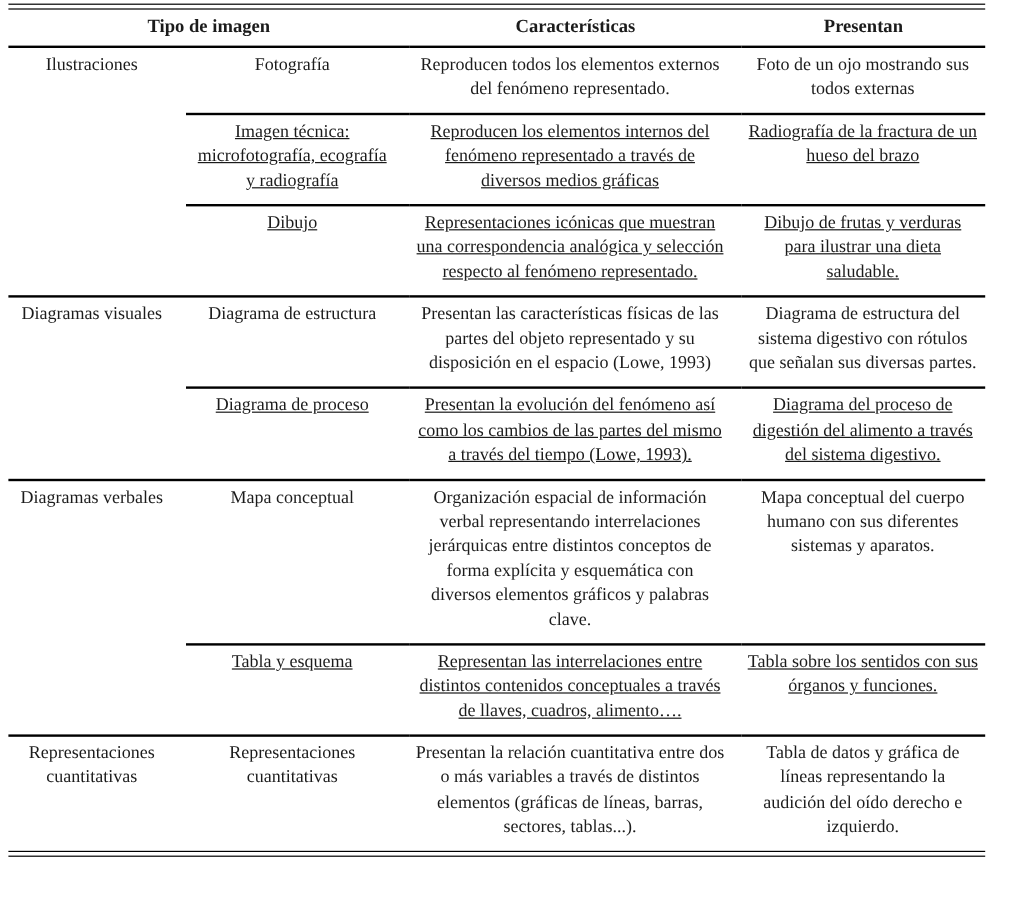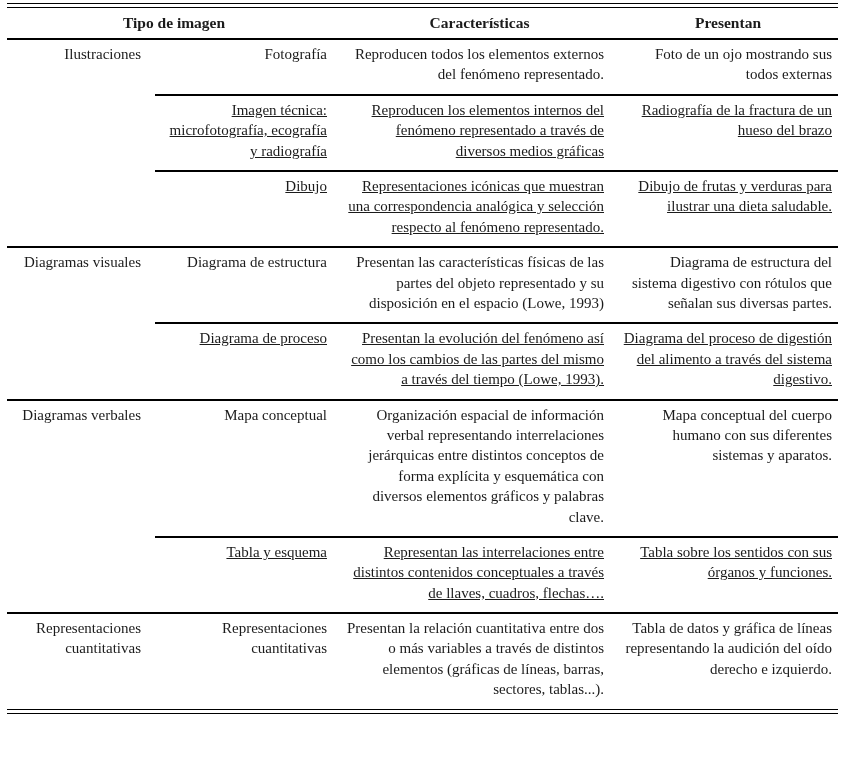--- a/index.html
+++ b/index.html
@@ -9,21 +9,21 @@
     background: #ffffff;
   }
   body {
     width: 845px;
     font-family: "Liberation Serif", "DejaVu Serif", serif;
     color: #1b1b1b;
   }
   .page {
     width: 845px;
     min-height: 757px;
-    padding: 3px 7px 4px 7px;
+    padding: 3px 24px 4px 7px;
   }
   .rule-double {
     height: 5px;
     border-top: 1px solid #000;
     border-bottom: 1px solid #000;
   }
   table.img-types {
     width: 100%;
     border-collapse: collapse;
     table-layout: fixed;
@@ -38,21 +38,21 @@
   thead th {
     font-weight: bold;
     font-size: 15.5px;
     text-align: center;
     padding: 4px 2px 5px 2px;
     border-bottom: 2px solid #000;
     vertical-align: top;
   }
   td {
     vertical-align: top;
-    text-align: right;
+    text-align: center;
     padding: 4px 14px 9px 5px;
   }
   td.cell-ej { padding-right: 6px; }
   tr.group-start td { border-top: 2px solid #000; }
   tr.subrow td      { border-top: 2px solid #000; text-decoration: underline; } 
 </style>
 </head>
 <body>
 
 <div class="page">
@@ -110,21 +110,21 @@
 
     <tbody>
       <tr class="group-start">
         <td rowspan="2" class="cell-cat">Diagramas verbales</td>
         <td class="cell-type">Mapa conceptual</td>
         <td class="cell-car">Organización espacial de información verbal representando interrelaciones jerárquicas entre distintos conceptos de forma explícita y esquemática con diversos elementos gráficos y palabras clave.</td>
         <td class="cell-ej">Mapa conceptual del cuerpo humano con sus diferentes sistemas y aparatos.</td>
       </tr>
       <tr class="subrow">
         <td class="cell-type">Tabla y esquema</td>
-        <td class="cell-car">Representan las interrelaciones entre distintos contenidos conceptuales a través de llaves, cuadros, flechas….</td>
+        <td class="cell-car">Representan las interrelaciones entre distintos contenidos conceptuales a través de llaves, cuadros, alimento….</td>
         <td class="cell-ej">Tabla sobre los sentidos con sus órganos y funciones.</td>
       </tr>
     </tbody>
 
     <tbody>
       <tr class="group-start">
         <td class="cell-cat">Representaciones cuantitativas</td>
         <td class="cell-type">Representaciones cuantitativas</td>
         <td class="cell-car">Presentan la relación cuantitativa entre dos o más variables a través de distintos elementos (gráficas de líneas, barras, sectores, tablas...).</td>
         <td class="cell-ej">Tabla de datos y gráfica de líneas representando la audición del oído derecho e izquierdo.</td>

